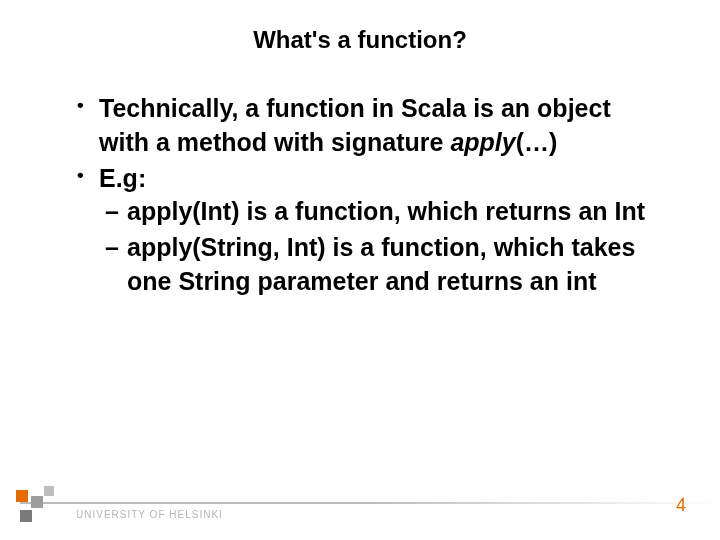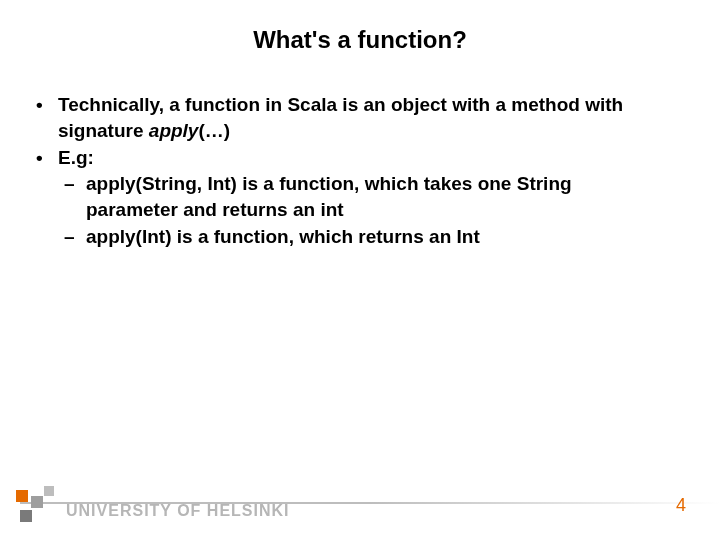--- a/index.html
+++ b/index.html
@@ -20,22 +20,22 @@
     box-sizing: border-box;
   }
   .title {
     text-align: center;
     font-weight: bold;
     font-size: 24px;
     padding-top: 26px;
     padding-bottom: 8px;
   }
   .content {
-    padding: 30px 56px 0 28px;
-    font-size: 19px;
+    padding: 30px 56px 0 69px;
+    font-size: 25px;
     font-weight: bold;
     line-height: 1.35;
   }
   ul.level1 {
     list-style: none;
     margin: 0;
     padding: 0;
   }
   ul.level1 > li {
     position: relative;
@@ -84,26 +84,26 @@
   }
   .logo {
     position: absolute;
     left: 14px;
     bottom: 10px;
     width: 46px;
     height: 46px;
   }
   .uni-text {
     position: absolute;
-    left: 66px;
+    left: 76px;
     bottom: 20px;
-    font-size: 16px;
+    font-size: 10px;
     letter-spacing: 1px;
     color: #b6b6b6;
-    font-weight: 700;
+    font-weight: 400;
   }
   .page-number {
     position: absolute;
     right: 34px;
     bottom: 24px;
     font-size: 18px;
     color: #e56a00;
     font-weight: 400;
   }
 </style>
@@ -115,22 +115,22 @@
   <div class="title">What's a function?</div>
 
   <div class="content">
     <ul class="level1">
       <li>
         <span><span class="sig-normal">Technically, a function in Scala is an object with a method with signature </span><span class="sig-italic">apply</span><span class="sig-normal">(…)</span></span>
       </li>
       <li>
         <span>E.g:</span>
         <ul class="level2">
+          <li><span>apply(Int) is a function, which returns an Int</span></li>
           <li><span>apply(String, Int) is a function, which takes one String parameter and returns an int</span></li>
-          <li><span>apply(Int) is a function, which returns an Int</span></li>
         </ul>
       </li>
     </ul>
   </div>
 
   <div class="footer">
     <div class="footer-line"></div>
     <svg class="logo" viewBox="0 0 46 46">
       <rect x="2" y="6" width="12" height="12" fill="#e56a00"></rect>
       <rect x="17" y="12" width="12" height="12" fill="#9e9e9e"></rect>

